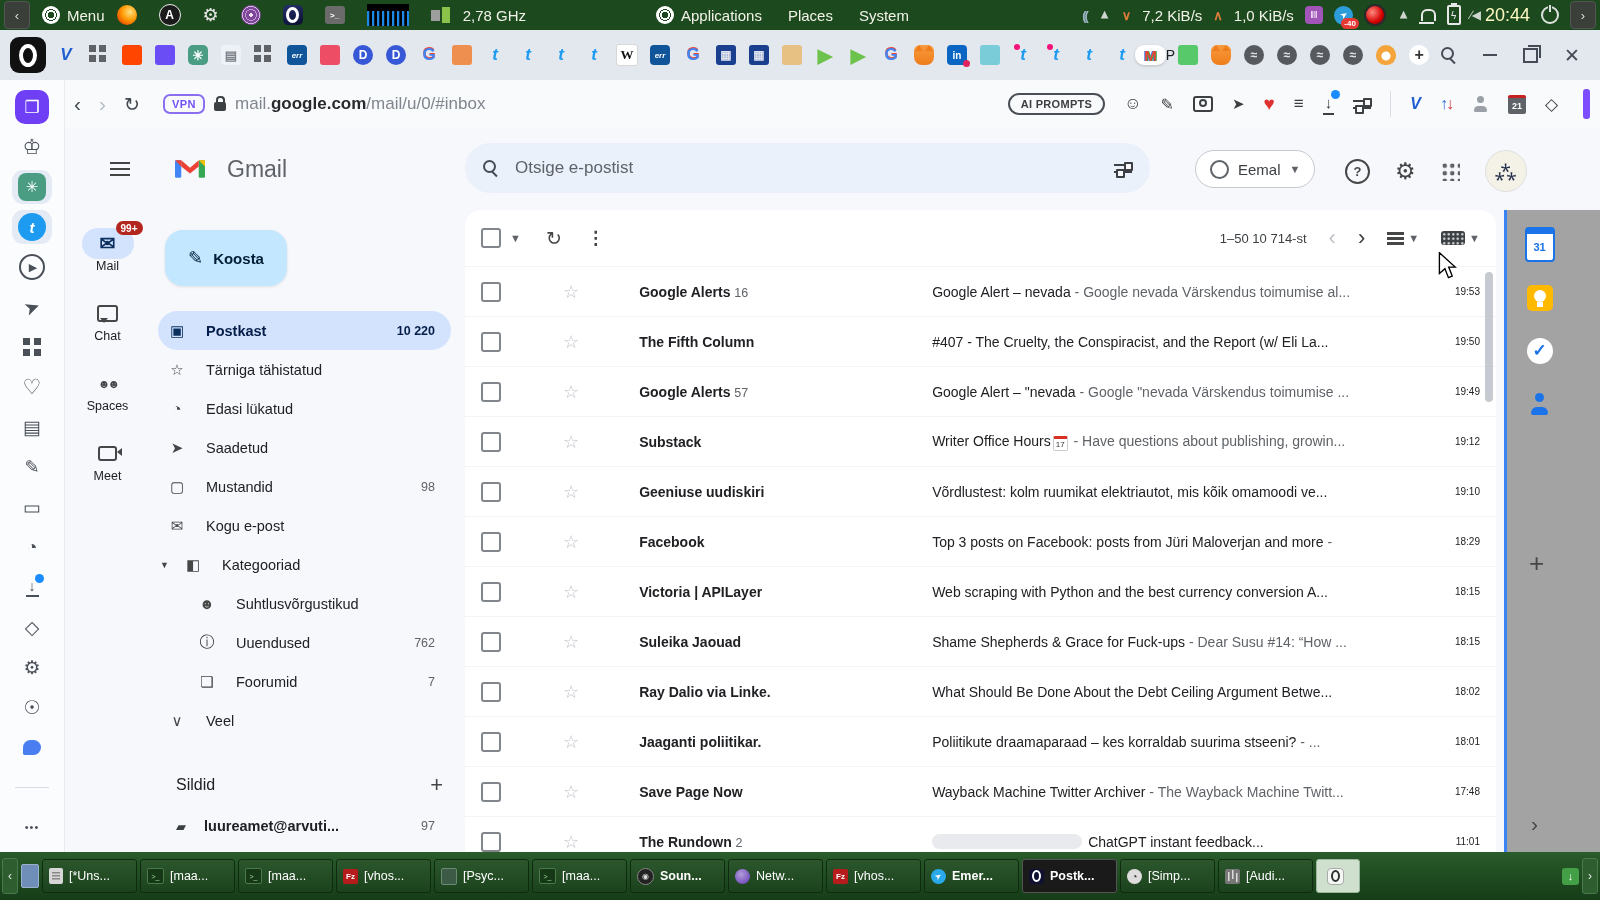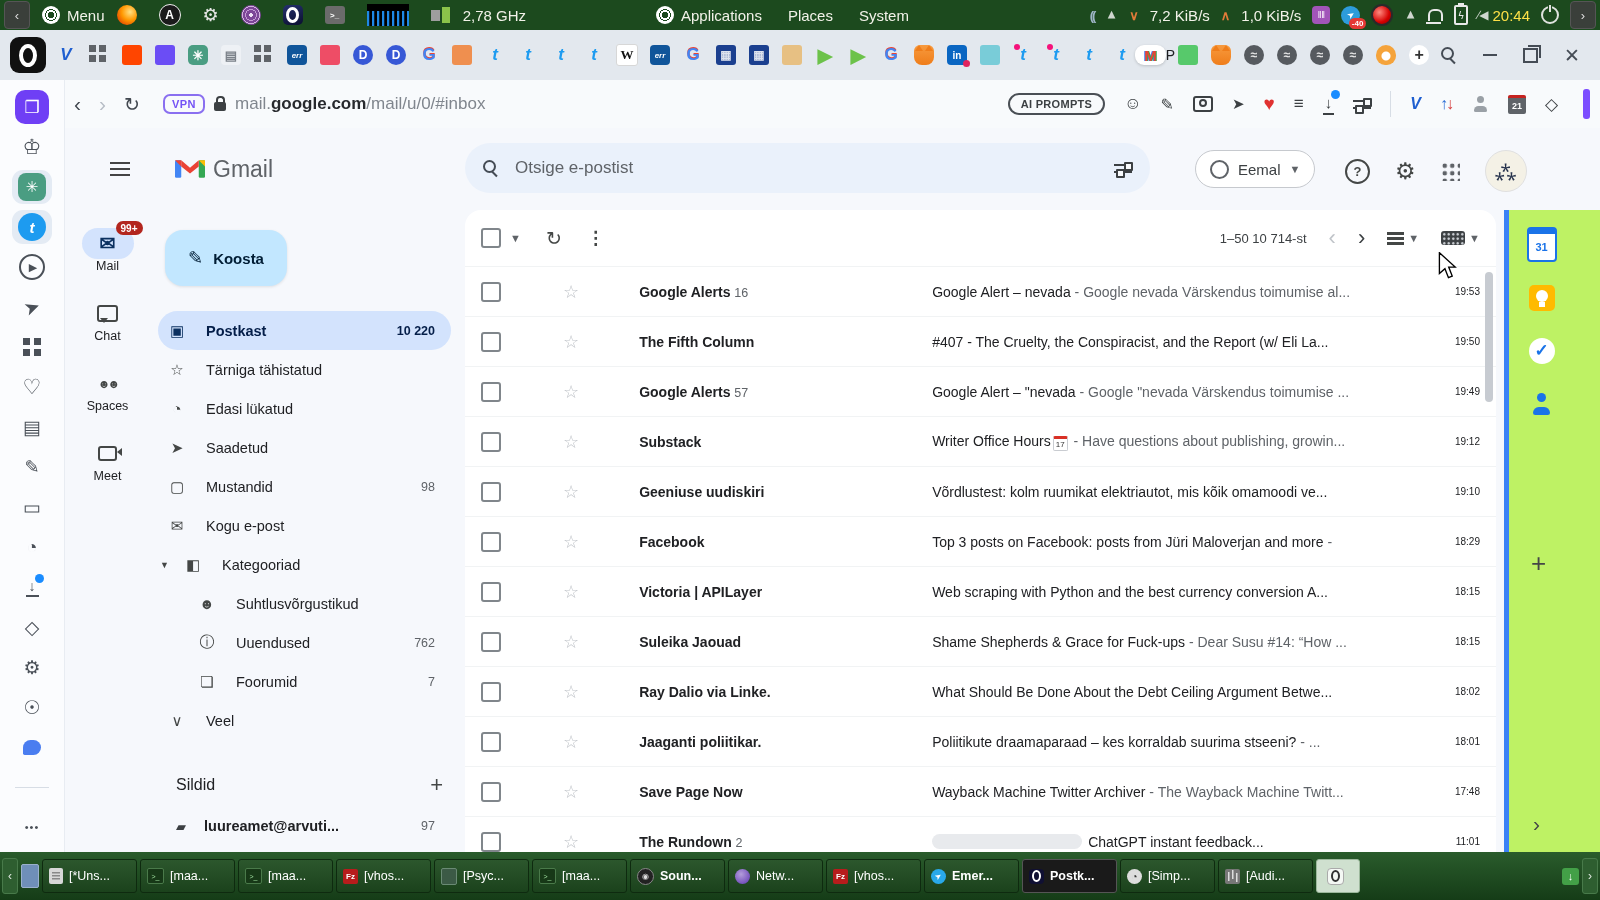--- a/index.html
+++ b/index.html
@@ -54,21 +54,21 @@
   .k-bell::after{content:"";position:absolute;bottom:-3px;left:-4px;width:15px;height:2px;background:#e8e8e8;}
   .k-batt{width:10px;height:16px;border:2px solid #e8e8e8;border-radius:2px;}
   .k-batt::before{content:"";position:absolute;top:-4px;left:2px;width:6px;height:2px;background:#e8e8e8;}
   .k-batt::after{content:"ϟ";color:#e8e8e8;font-size:10px;}
   .k-mute{color:#cfd6cf;font-size:12px;}
   .k-mute::before{content:"◀ ∕";letter-spacing:-7px;}
   .k-power{width:14px;height:14px;border:2px solid #dfe3df;border-radius:50%;}
   .k-power::before{content:"";position:absolute;top:-4px;left:6px;width:2px;height:8px;background:#1c4a1e;
     box-shadow:0 0 0 1px #1c4a1e;}
   .k-power::after{content:"";position:absolute;top:-3px;left:6px;width:2px;height:7px;background:#dfe3df;}
-  .pclock{font-size:15px;color:#fde047;}
+  .pclock{font-size:18px;color:#fef9c3;}
 
   
   #tabstrip{position:absolute;left:0;top:30px;width:1600px;height:50px;background:#e3e8ee;
     display:flex;align-items:center;border-bottom:1px solid #d2d9e2;}
   #opera-menu{width:36px;height:36px;margin:0 8px 0 10px;border-radius:9px;background:#111;
     display:flex;align-items:center;justify-content:center;}
   #opera-menu::before{content:"";width:10px;height:15px;border:4px solid #fff;border-radius:50%;}
   #tabs{display:flex;align-items:center;gap:9px;flex:1;overflow:hidden;}
   .tab{height:34px;min-width:24px;display:flex;align-items:center;justify-content:center;border-radius:8px;}
   .tab .tico{width:20px;height:20px;display:flex;align-items:center;justify-content:center;position:relative;font-weight:bold;}
@@ -198,21 +198,21 @@
   .k-bulb::before{content:"☉";font-size:19px;color:#4a5058;}
   .k-bubble{width:18px;height:15px;border-radius:9px 9px 9px 2px;background:#4a7df0;}
   .k-sdivider{width:34px;height:1px;background:#d7dde5;}
   .k-sdots::before{content:"•••";font-size:11px;color:#4a5058;letter-spacing:1px;}
 
   
   #gmail{position:absolute;left:65px;top:128px;width:1535px;height:724px;background:#f6f8fc;}
   #gheader{height:82px;display:flex;align-items:center;position:relative;}
   .hamb{width:20px;height:14px;margin-left:45px;
     background:linear-gradient(#444 0 2px,transparent 2px 6px,#444 6px 8px,transparent 8px 12px,#444 12px 14px);}
-  #glogo{display:flex;align-items:center;gap:8px;margin-left:45px;}
+  #glogo{display:flex;align-items:center;gap:22px;margin-left:45px;}
   #glogo .word{font-size:23px;color:#5f6368;}
   #gsearch{position:absolute;left:400px;top:15px;width:685px;height:50px;background:#eaf1fb;border-radius:25px;
     display:flex;align-items:center;padding:0 18px;box-sizing:border-box;gap:16px;}
   #gsearch .ph{font-size:17px;color:#5f6368;flex:1;}
   #gstatus{position:absolute;left:1130px;top:22px;height:36px;border:1px solid #c6c9ce;border-radius:19px;
     background:#fff;display:flex;align-items:center;gap:9px;padding:0 14px;}
   #gstatus .dot{width:15px;height:15px;border:2px solid #5f6368;border-radius:50%;}
   #gstatus .stxt{font-size:15px;color:#3c4043;}
   .caret{color:#5f6368;font-size:11px;}
   #gh-icons{position:absolute;left:1280px;top:22px;display:flex;align-items:center;gap:25px;}
@@ -302,21 +302,21 @@
   .esnip{color:#5f6368;}
   .calchip{display:inline-flex;align-items:center;justify-content:center;width:13px;height:11px;background:#fff;
     border:1px solid #c9ccd1;border-top:3px solid #d93025;border-radius:2px;font-size:8px;color:#333;vertical-align:-1px;margin:0 2px;}
   .calchip:empty{display:none;}
   .mailpill{display:none;width:150px;height:15px;background:#e8eaed;border-radius:8px;margin-right:6px;vertical-align:-2px;}
   .mailpill.show{display:inline-block;}
   .etime{width:58px;flex:none;text-align:right;font-size:10px;font-weight:normal;color:#202124;}
   #lscroll{position:absolute;right:3px;top:62px;width:8px;height:130px;border-radius:4px;background:#c7cbd1;}
 
   
-  #gside{width:96px;flex:none;background:#bef264;border-left:5px solid #3b82f6;position:relative;
+  #gside{width:96px;flex:none;background:#a3a3a3;border-left:3px solid #3b82f6;position:relative;
     display:flex;flex-direction:column;align-items:flex-start;padding:16px 0 0 14px;box-sizing:border-box;gap:16px;}
   .gs-ic{width:37px;height:37px;display:flex;align-items:center;justify-content:center;}
   .k-gcal{width:26px;height:26px;background:#fff;border:2px solid #1a73e8;border-top:7px solid #1a73e8;border-radius:4px;
     color:#1a73e8;font-size:11px;font-weight:bold;display:flex;align-items:center;justify-content:center;}
   .k-keep{width:26px;height:26px;background:#ffba00;border-radius:5px;position:relative;}
   .k-keep::before{content:"";position:absolute;top:5px;left:7px;width:12px;height:12px;border-radius:50%;background:#fff;}
   .k-keep::after{content:"";position:absolute;bottom:4px;left:10px;width:6px;height:5px;background:#fff;}
   .k-tasks{width:26px;height:26px;border-radius:50%;background:#fff;color:#1a73e8;font-size:17px;font-weight:bold;
     display:flex;align-items:center;justify-content:center;}
   .k-tasks::before{content:"✓";}

